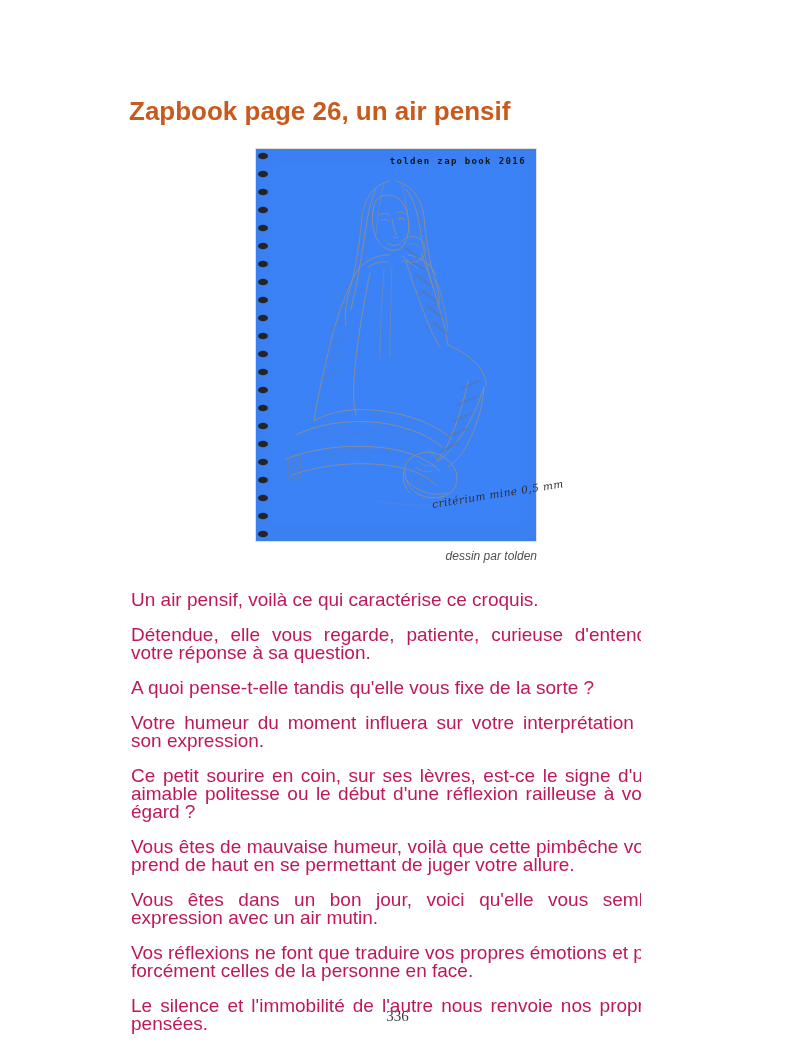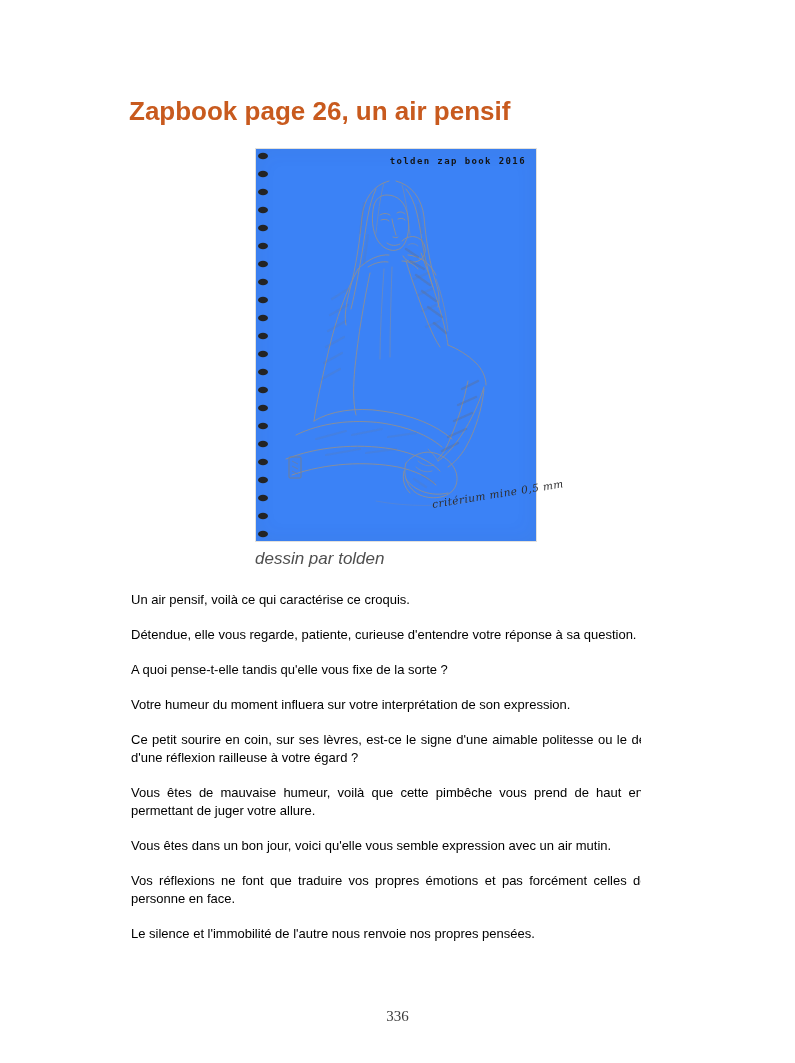--- a/index.html
+++ b/index.html
@@ -32,28 +32,28 @@
   }
   .sketch-note{
     position:absolute;left:176px;top:349px;
     font-family:"DejaVu Serif",serif;
     font-style:italic;font-size:10.5px;color:#2e2e30;
     transform:rotate(-9deg);transform-origin:left center;
     white-space:nowrap;letter-spacing:0.5px;
   }
   .caption{
     position:absolute;left:255px;top:549px;width:282px;
-    text-align:left;font-style:italic;font-size:17px;color:#4f4f4f;
+    text-align:right;font-style:italic;font-size:12px;color:#4f4f4f;
   }
   .bodytext{
     position:absolute;left:131px;top:591px;width:533px;
   }
   .bodytext p{
     margin:0 0 17px 0;
-    font-size:13px;line-height:18px;color:#000000;
+    font-size:19px;line-height:18px;color:#be185d;
     text-align:justify;
   }
   .pagenum{
     position:absolute;left:0;top:1008px;width:795px;
     text-align:center;
     font-family:"Liberation Serif",serif;
     font-size:15px;color:#3c3c3c;
   }
 </style>
 </head>

